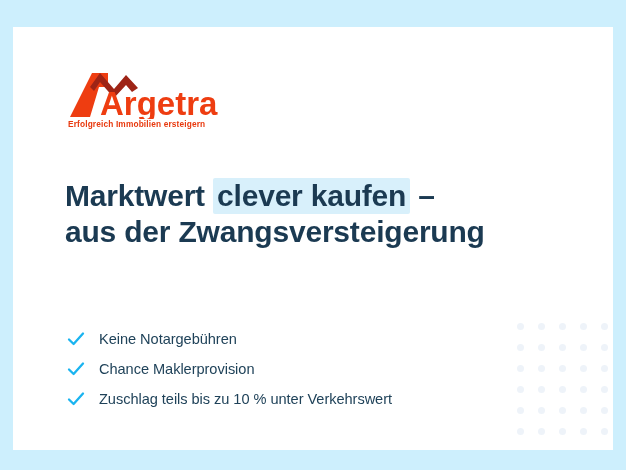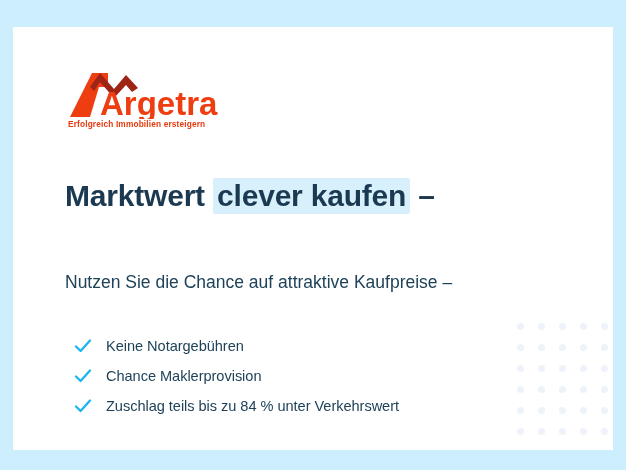--- a/index.html
+++ b/index.html
@@ -199,27 +199,27 @@
         <text x="32" y="44" font-family="'Liberation Sans', sans-serif" font-size="33" font-weight="bold" fill="#ee3d11">Argetra</text>
       </svg>
       <div class="logo-tagline">Erfolgreich Immobilien ersteigern</div>
     </div>
 
 
     <h1 id="headline">
       <span class="line">
         <span>Marktwert </span><span class="hl">clever kaufen</span><span> –</span>
       </span>
+      <span class="line">aus der Zwangsversteigerung</span>
     </h1>
 
     <p id="subheadline">
-      <span class="line">Nutzen Sie die Chance auf attraktive Kaufpreise –</span>
     </p>
 
-    <ul id="checklist" style="list-style:none;margin:7px;padding:0;">
+    <ul id="checklist" style="list-style:none;margin:0;padding:0;">
         <li class="check-item">
           <span class="check-icon">
             <svg width="20" height="20" viewBox="0 0 20 20" xmlns="http://www.w3.org/2000/svg">
               <path d="M3 10.5 L7.6 15 L17 4.5" fill="none" stroke="#1ab4f0" stroke-width="2.3" stroke-linecap="round" stroke-linejoin="round"></path>
             </svg>
           </span>
           <span class="check-label">Keine Notargebühren</span>
         </li>
         <li class="check-item">
           <span class="check-icon">
@@ -228,18 +228,18 @@
             </svg>
           </span>
           <span class="check-label">Chance Maklerprovision</span>
         </li>
         <li class="check-item">
           <span class="check-icon">
             <svg width="20" height="20" viewBox="0 0 20 20" xmlns="http://www.w3.org/2000/svg">
               <path d="M3 10.5 L7.6 15 L17 4.5" fill="none" stroke="#1ab4f0" stroke-width="2.3" stroke-linecap="round" stroke-linejoin="round"></path>
             </svg>
           </span>
-          <span class="check-label">Zuschlag teils bis zu 84 % unter Verkehrswert</span>
+          <span class="check-label">Zuschlag teils bis zu 10 % unter Verkehrswert</span>
         </li>
       </ul>
 
   </div>
 </div>
 
 </body></html>

